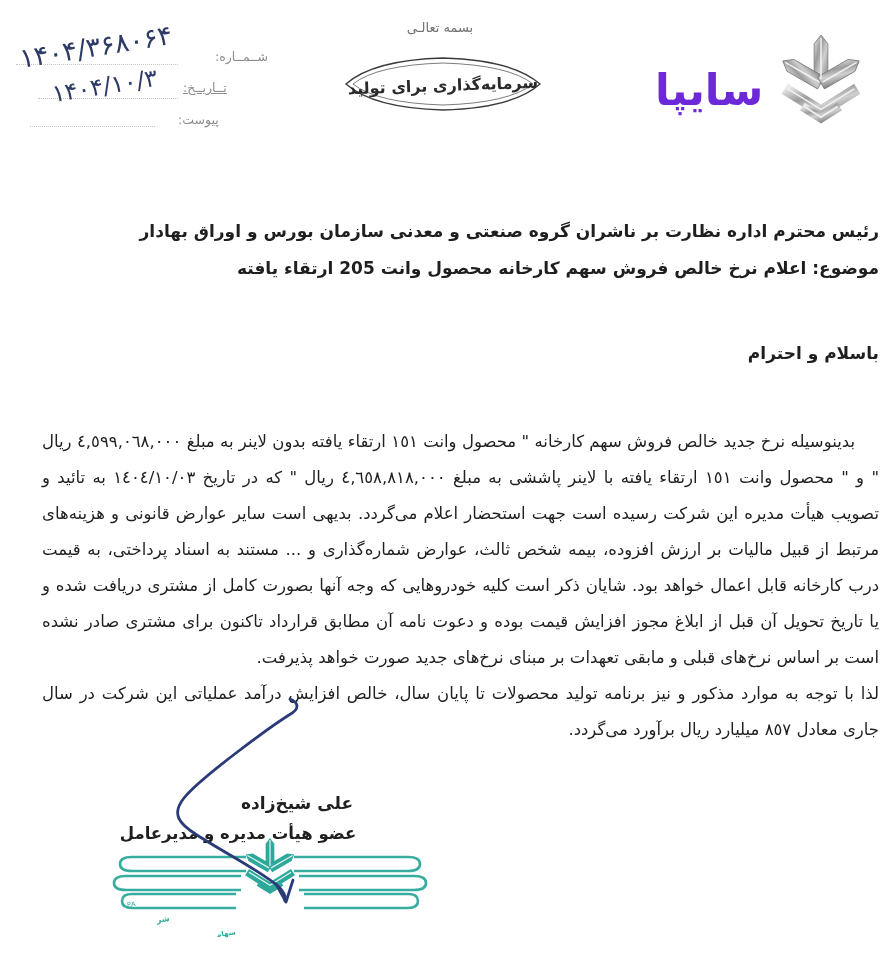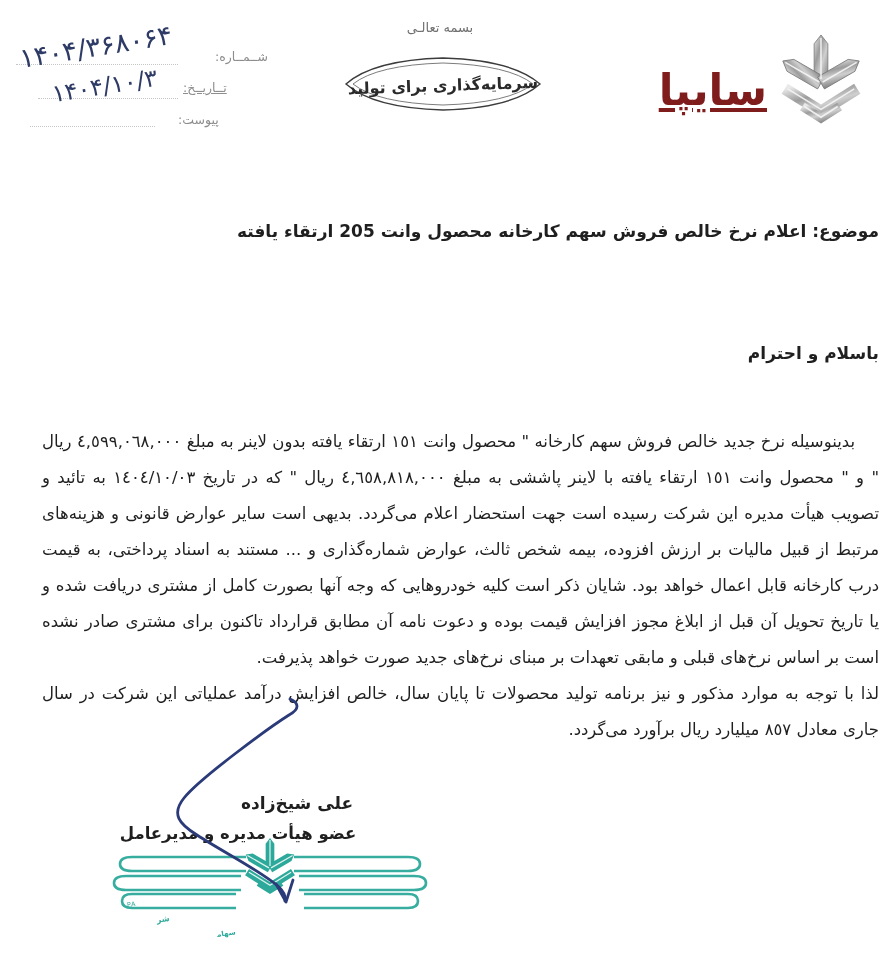--- a/index.html
+++ b/index.html
@@ -10,21 +10,21 @@
   .abs{position:absolute;}
   
   .fld-label{color:#8d8d8d;font-size:12.5px;white-space:nowrap;}
   .fld-line{border-top:1px dotted #c6c6c6;height:0;}
   .hw{overflow:visible;}
   .hw text{fill:#2e3b66;font-family:"DejaVu Sans",sans-serif;letter-spacing:2px;}
   
   .bismillah{width:200px;text-align:center;font-size:13px;color:#6f6f6f;}
   .cartouche text{fill:#2a2a2a;font-weight:bold;font-family:"DejaVu Sans",sans-serif;}
   
-  .wordmark{width:112px;text-align:right;font-size:43px;font-weight:bold;color:#7f1d1d;line-height:56px;text-decoration:underline;}
+  .wordmark{width:112px;text-align:left;font-size:43px;font-weight:bold;color:#6d28d9;line-height:56px;}
   
   .recipient{right:4px;top:213px;text-align:right;font-weight:bold;font-size:17px;line-height:37px;}
   .salutation{right:4px;top:343px;font-weight:bold;font-size:17px;}
   .letter-body{top:376px;right:4px;left:42px;font-size:16.5px;line-height:36px;text-align:justify;margin-top:48px;}
   .letter-body p{margin:0;}
   .letter-body p.indent{text-indent:24px;}
   
   .signer-name{left:193px;top:793px;width:160px;text-align:right;font-weight:bold;font-size:17px;}
   .signer-title{left:108px;top:824px;width:260px;text-align:center;font-weight:bold;font-size:16.5px;}
   .stamp{left:98px;top:831px;}
@@ -80,20 +80,21 @@
     <g stroke="#f6f6f6" stroke-width="1.6" fill="none" opacity="0.9">
       <path d="M50,8 L50,50"></path>
       <path d="M50,12 L50,52" transform="rotate(-60 50 54)"></path>
       <path d="M50,12 L50,52" transform="rotate(60 50 54)"></path>
       <path d="M16,60 L50,81 L84,60"></path>
       <path d="M33,78 L50,89 L67,78"></path>
     </g>
   </svg>
 
   <div class="abs recipient">
+    <div>رئیس محترم اداره نظارت بر ناشران گروه صنعتی و معدنی سازمان بورس و اوراق بهادار</div>
     <div>موضوع: اعلام نرخ خالص فروش سهم کارخانه محصول وانت 205 ارتقاء یافته</div>
   </div>
 
   <div class="abs salutation">باسلام و احترام</div>
 
   <div class="abs letter-body">
     <p class="indent">بدینوسیله نرخ جدید خالص فروش سهم کارخانه " محصول وانت ١٥١ ارتقاء یافته بدون لاینر به مبلغ ٤,٥٩٩,٠٦٨,٠٠٠ ریال " و " محصول وانت ١٥١ ارتقاء یافته با لاینر پاششی به مبلغ ٤,٦٥٨,٨١٨,٠٠٠ ریال " که در تاریخ ١٤٠٤/١٠/٠٣ به تائید و تصویب هیأت مدیره این شرکت رسیده است جهت استحضار اعلام می‌گردد. بدیهی است سایر عوارض قانونی و هزینه‌های مرتبط از قبیل مالیات بر ارزش افزوده، بیمه شخص ثالث، عوارض شماره‌گذاری و ... مستند به اسناد پرداختی، به قیمت درب کارخانه قابل اعمال خواهد بود. شایان ذکر است کلیه خودروهایی که وجه آنها بصورت کامل از مشتری دریافت شده و یا تاریخ تحویل آن قبل از ابلاغ مجوز افزایش قیمت بوده و دعوت نامه آن مطابق قرارداد تاکنون برای مشتری صادر نشده است بر اساس نرخ‌های قبلی و مابقی تعهدات بر مبنای نرخ‌های جدید صورت خواهد پذیرفت.</p>
     <p>لذا با توجه به موارد مذکور و نیز برنامه تولید محصولات تا پایان سال، خالص افزایش درآمد عملیاتی این شرکت در سال جاری معادل ٨٥٧ میلیارد ریال برآورد می‌گردد.</p>
   </div>
 

